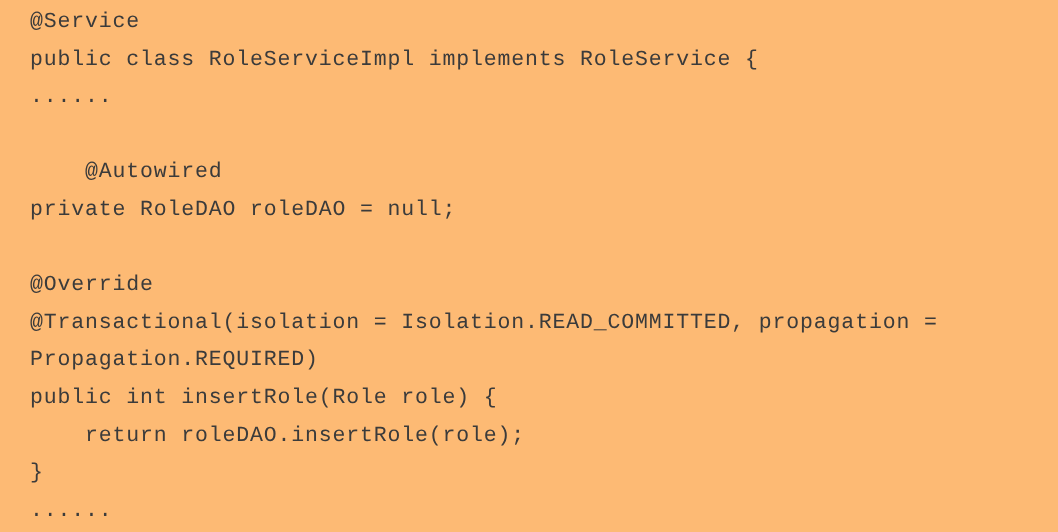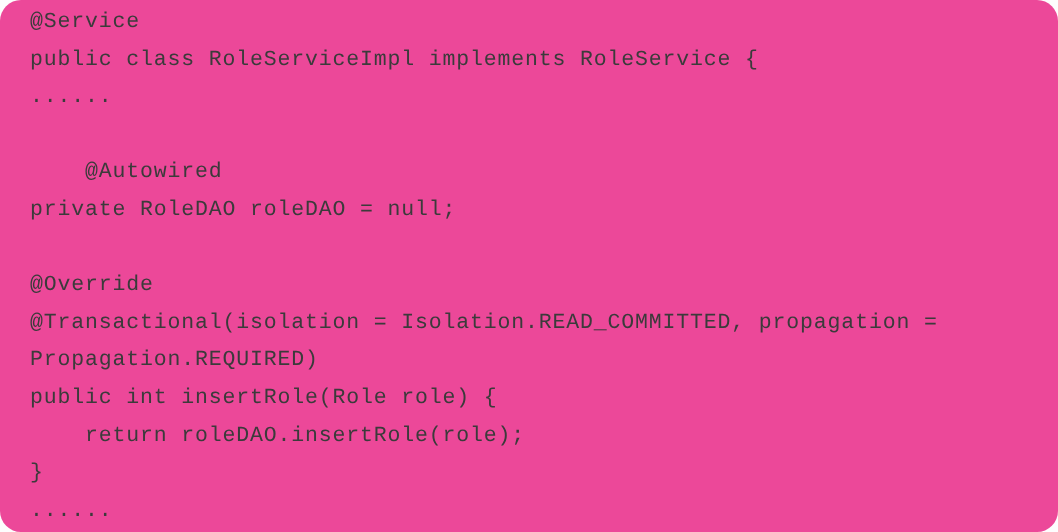--- a/index.html
+++ b/index.html
@@ -47,15 +47,15 @@
     min-height: 37.6px;
   }
 
   .code-line.blank {
     color: transparent;
   }
 </style>
 </head>
 <body style="background: rgb(253, 253, 253);">
 
-<div id="code-listing" style="background: #ec4899; border-radius: 21px;">
+<div id="code-listing" style="background: #fdba74;">
   <pre class="code-block" style="color: rgb(59, 59, 59);"><span class="code-line">@Service</span><span class="code-line">public class RoleServiceImpl implements RoleService {</span><span class="code-line">......</span><span class="code-line blank">&nbsp;</span><span class="code-line">    @Autowired</span><span class="code-line">private RoleDAO roleDAO = null;</span><span class="code-line blank">&nbsp;</span><span class="code-line">@Override</span><span class="code-line">@Transactional(isolation = Isolation.READ_COMMITTED, propagation =</span><span class="code-line">Propagation.REQUIRED)</span><span class="code-line">public int insertRole(Role role) {</span><span class="code-line">    return roleDAO.insertRole(role);</span><span class="code-line">}</span><span class="code-line">......</span><span class="code-line">}</span></pre>
 </div>
 
 </body></html>

